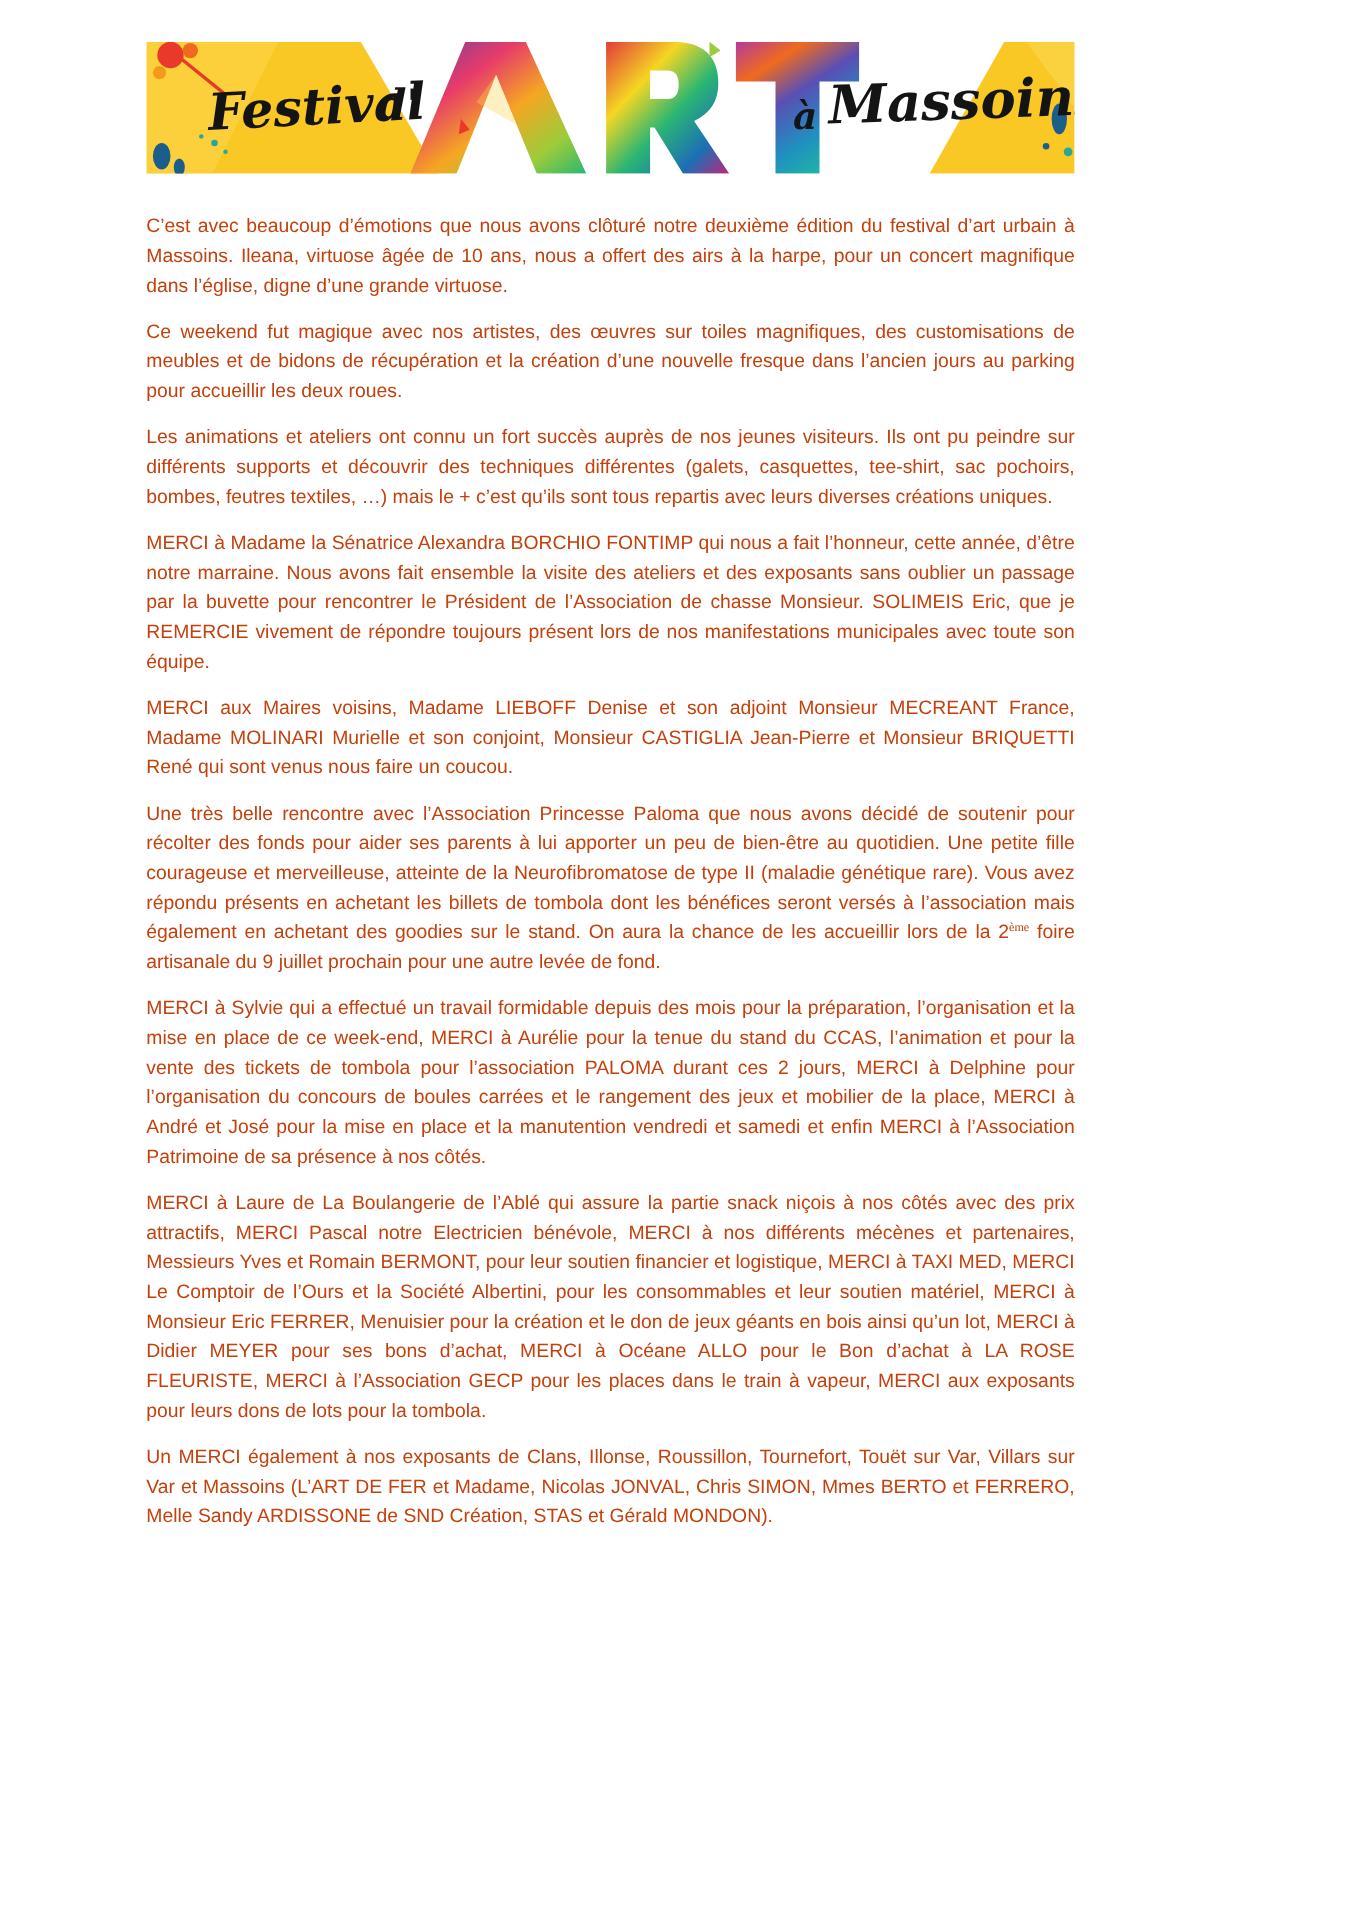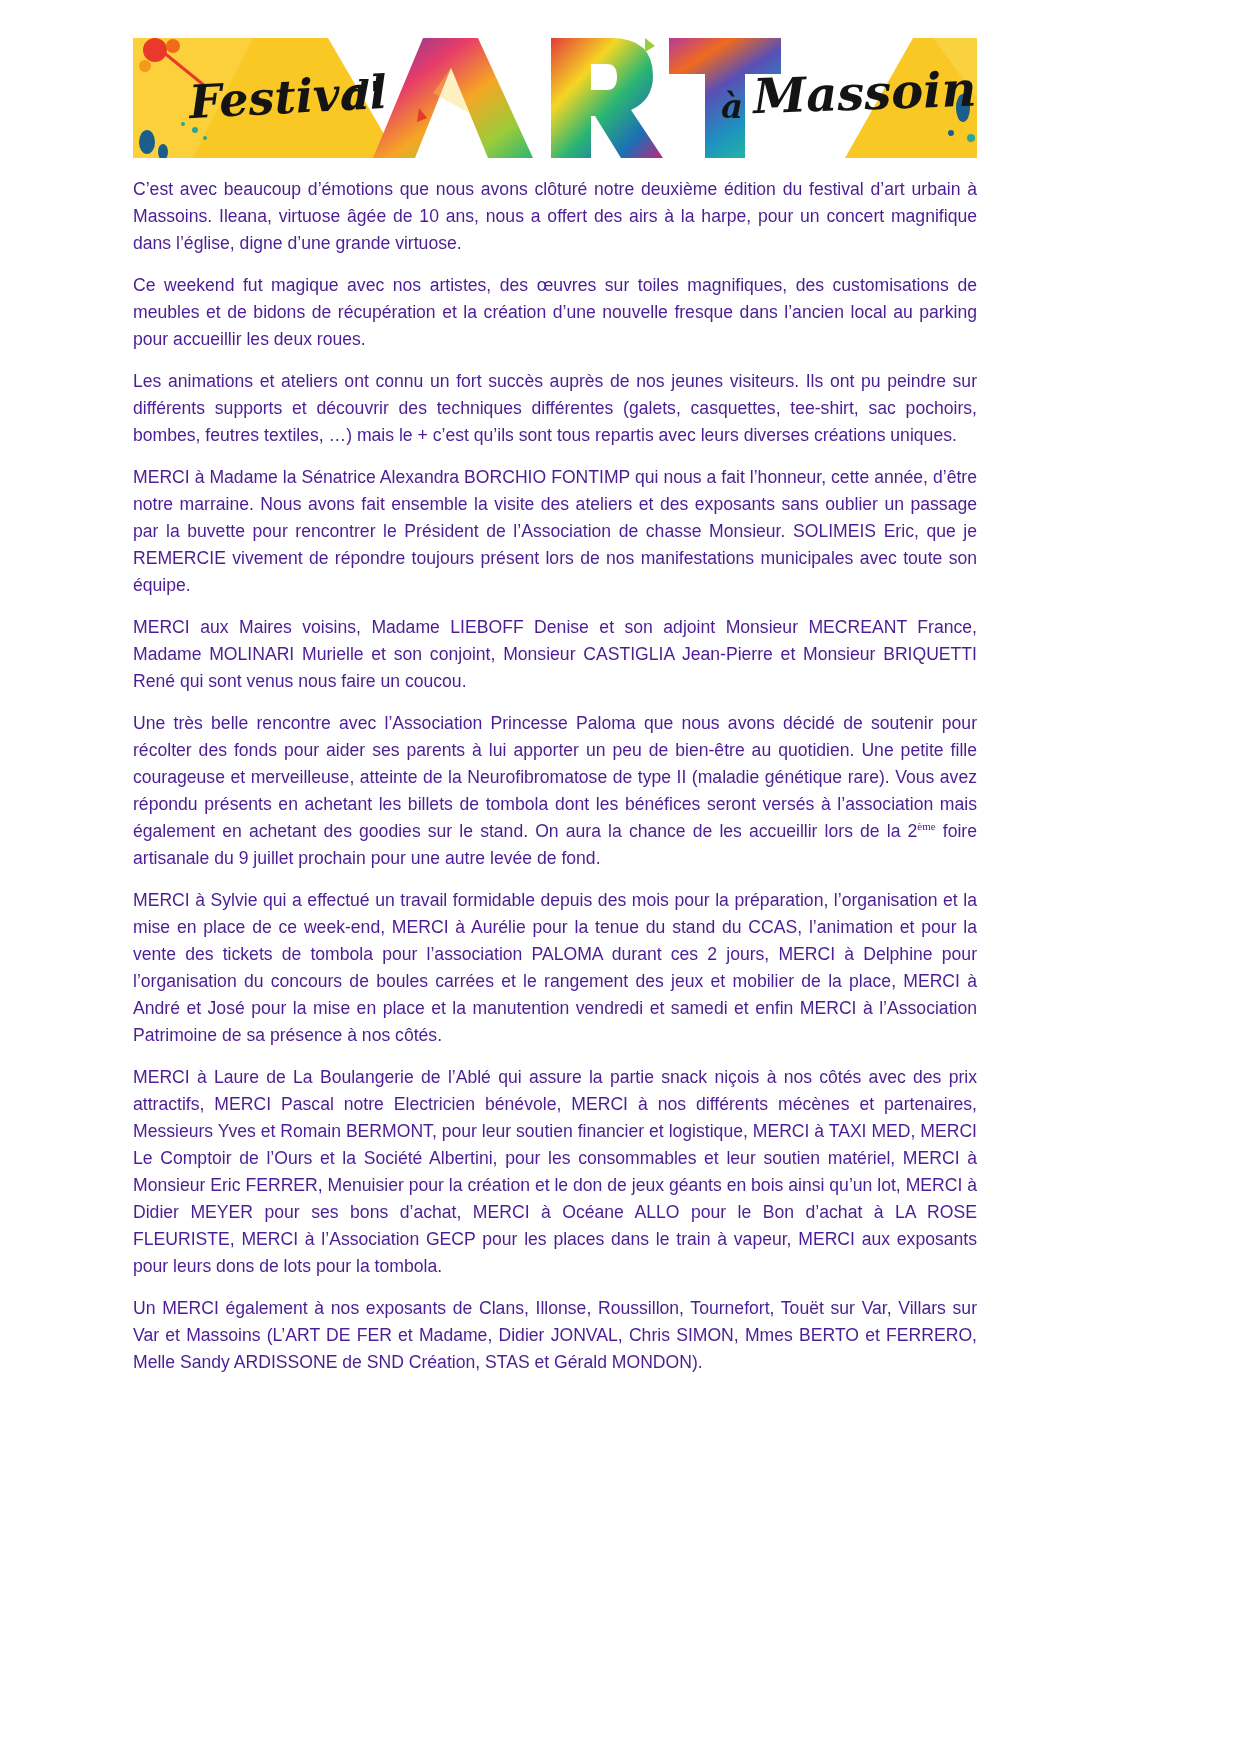--- a/index.html
+++ b/index.html
@@ -11,23 +11,23 @@
     .banner svg { position: absolute; left: 0; top: 0; }
     .script {
       position: absolute; font-family: "DejaVu Serif", serif; font-style: italic;
       color: #141414; font-weight: bold; letter-spacing: 0px;
     }
     .word-festival { left: 56px; top: 32px; font-size: 46px; transform: rotate(-3deg); }
     .word-d { left: 210px; top: 34px; font-size: 38px; }
     .word-a { left: 588px; top: 48px; font-size: 34px; }
     .word-massoins { left: 620px; top: 26px; font-size: 48px; transform: rotate(-2deg); }
     .content {
-      position: absolute; left: 133px; top: 176px; width: 844px;
+      position: absolute; left: 133px; top: 192px; width: 844px;
       font-family: "Liberation Sans", sans-serif; font-size: 17.6px; line-height: 27px;
-      color: #4c1d95; text-align: justify;
+      color: #c2410c; text-align: justify;
     }
     .content p { margin: 0 0 15px 0; }
     sup { font-size: 11px; line-height: 0; vertical-align: 7px; font-family: Liberation Serif, serif; }
   </style>
 </head>
 <body>
 
 <div class="banner">
   <svg width="844" height="120" viewBox="0 0 844 120">
 
@@ -94,21 +94,21 @@
     </g>
   </svg>
   <span class="script word-festival">Festival</span>
   <span class="script word-d">d'</span>
   <span class="script word-a">à</span>
   <span class="script word-massoins">Massoins</span>
 </div>
 
 <div class="content">
   <p>C’est avec beaucoup d’émotions que nous avons clôturé notre deuxième édition du festival d’art urbain à Massoins. Ileana, virtuose âgée de 10 ans, nous a offert des airs à la harpe, pour un concert magnifique dans l’église, digne d’une grande virtuose.</p>
-  <p>Ce weekend fut magique avec nos artistes, des œuvres sur toiles magnifiques, des customisations de meubles et de bidons de récupération et la création d’une nouvelle fresque dans l’ancien local au parking pour accueillir les deux roues.</p>
+  <p>Ce weekend fut magique avec nos artistes, des œuvres sur toiles magnifiques, des customisations de meubles et de bidons de récupération et la création d’une nouvelle fresque dans l’ancien jours au parking pour accueillir les deux roues.</p>
   <p>Les animations et ateliers ont connu un fort succès auprès de nos jeunes visiteurs. Ils ont pu peindre sur différents supports et découvrir des techniques différentes (galets, casquettes, tee-shirt, sac pochoirs, bombes, feutres textiles, …) mais le + c’est qu’ils sont tous repartis avec leurs diverses créations uniques.</p>
   <p>MERCI à Madame la Sénatrice Alexandra BORCHIO FONTIMP qui nous a fait l’honneur, cette année, d’être notre marraine. Nous avons fait ensemble la visite des ateliers et des exposants sans oublier un passage par la buvette pour rencontrer le Président de l’Association de chasse Monsieur. SOLIMEIS Eric, que je REMERCIE vivement de répondre toujours présent lors de nos manifestations municipales avec toute son équipe.</p>
   <p>MERCI aux Maires voisins, Madame LIEBOFF Denise et son adjoint Monsieur MECREANT France, Madame MOLINARI Murielle et son conjoint, Monsieur CASTIGLIA Jean-Pierre et Monsieur BRIQUETTI René qui sont venus nous faire un coucou.</p>
   <p><span>Une très belle rencontre avec l’Association Princesse Paloma que nous avons décidé de soutenir pour récolter des fonds pour aider ses parents à lui apporter un peu de bien-être au quotidien. Une petite fille courageuse et merveilleuse, atteinte de la Neurofibromatose de type II (maladie génétique rare). Vous avez répondu présents en achetant les billets de tombola dont les bénéfices seront versés à l’association mais également en achetant des goodies sur le stand. On aura la chance de les accueillir lors de la 2</span><sup>ème</sup><span> foire artisanale du 9 juillet prochain pour une autre levée de fond.</span></p>
   <p>MERCI à Sylvie qui a effectué un travail formidable depuis des mois pour la préparation, l’organisation et la mise en place de ce week-end, MERCI à Aurélie pour la tenue du stand du CCAS, l’animation et pour la vente des tickets de tombola pour l’association PALOMA durant ces 2 jours, MERCI à Delphine pour l’organisation du concours de boules carrées et le rangement des jeux et mobilier de la place, MERCI à André et José pour la mise en place et la manutention vendredi et samedi et enfin MERCI à l’Association Patrimoine de sa présence à nos côtés.</p>
   <p>MERCI à Laure de La Boulangerie de l’Ablé qui assure la partie snack niçois à nos côtés avec des prix attractifs, MERCI Pascal notre Electricien bénévole, MERCI à nos différents mécènes et partenaires, Messieurs Yves et Romain BERMONT, pour leur soutien financier et logistique, MERCI à TAXI MED, MERCI Le Comptoir de l’Ours et la Société Albertini, pour les consommables et leur soutien matériel, MERCI à Monsieur Eric FERRER, Menuisier pour la création et le don de jeux géants en bois ainsi qu’un lot, MERCI à Didier MEYER pour ses bons d’achat, MERCI à Océane ALLO pour le Bon d’achat à LA ROSE FLEURISTE, MERCI à l’Association GECP pour les places dans le train à vapeur, MERCI aux exposants pour leurs dons de lots pour la tombola.</p>
-  <p>Un MERCI également à nos exposants de Clans, Illonse, Roussillon, Tournefort, Touët sur Var, Villars sur Var et Massoins (L’ART DE FER et Madame, Didier JONVAL, Chris SIMON, Mmes BERTO et FERRERO, Melle Sandy ARDISSONE de SND Création, STAS et Gérald MONDON).</p>
+  <p>Un MERCI également à nos exposants de Clans, Illonse, Roussillon, Tournefort, Touët sur Var, Villars sur Var et Massoins (L’ART DE FER et Madame, Nicolas JONVAL, Chris SIMON, Mmes BERTO et FERRERO, Melle Sandy ARDISSONE de SND Création, STAS et Gérald MONDON).</p>
 </div>
 
 </body></html>

